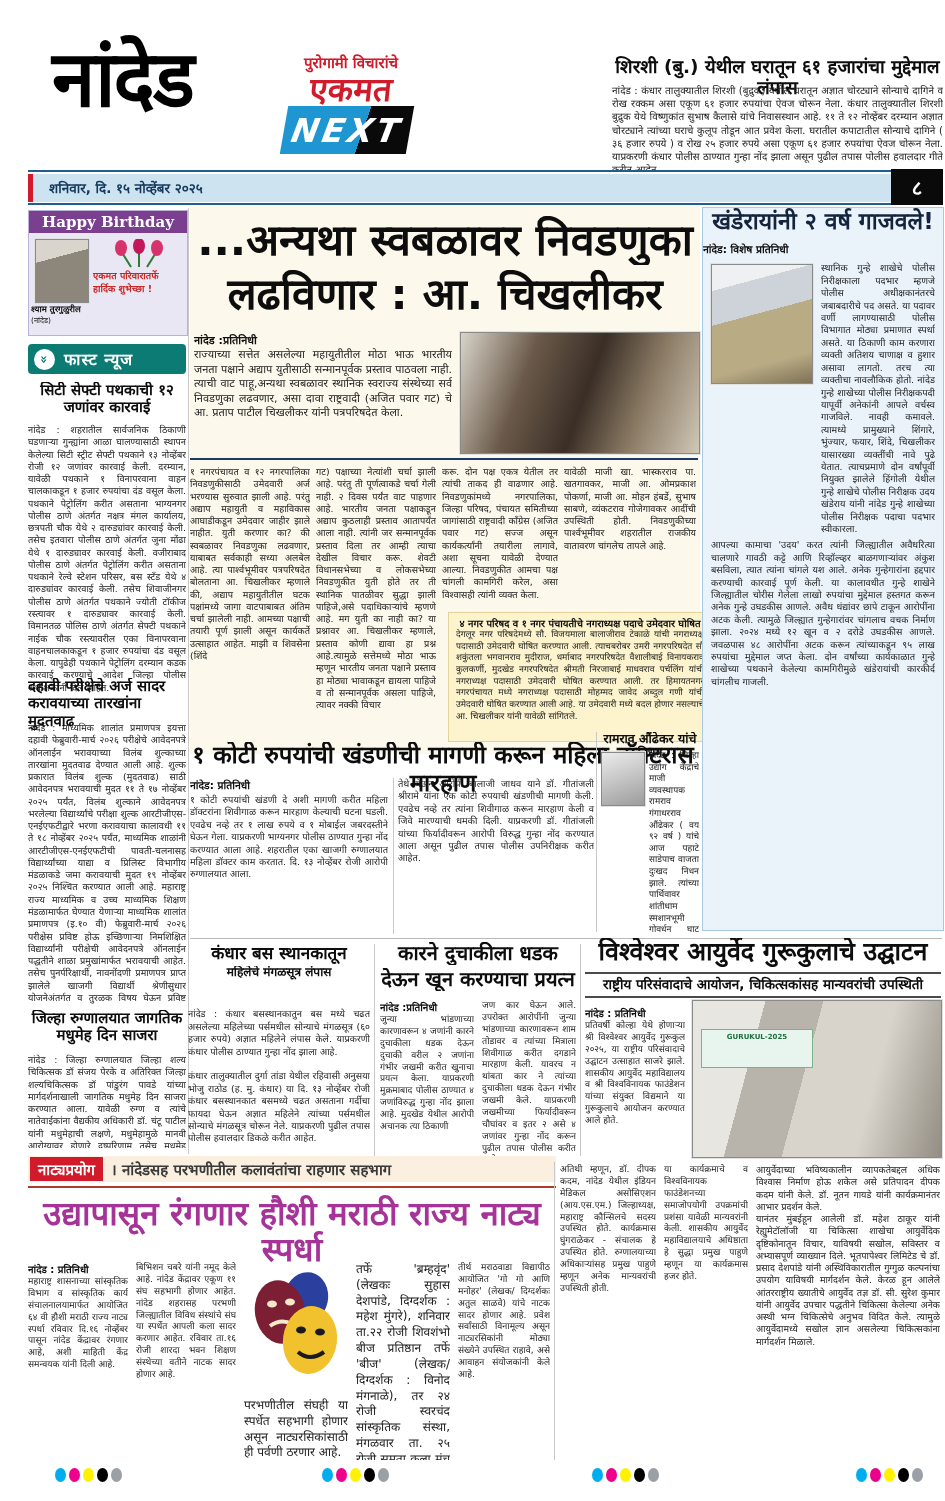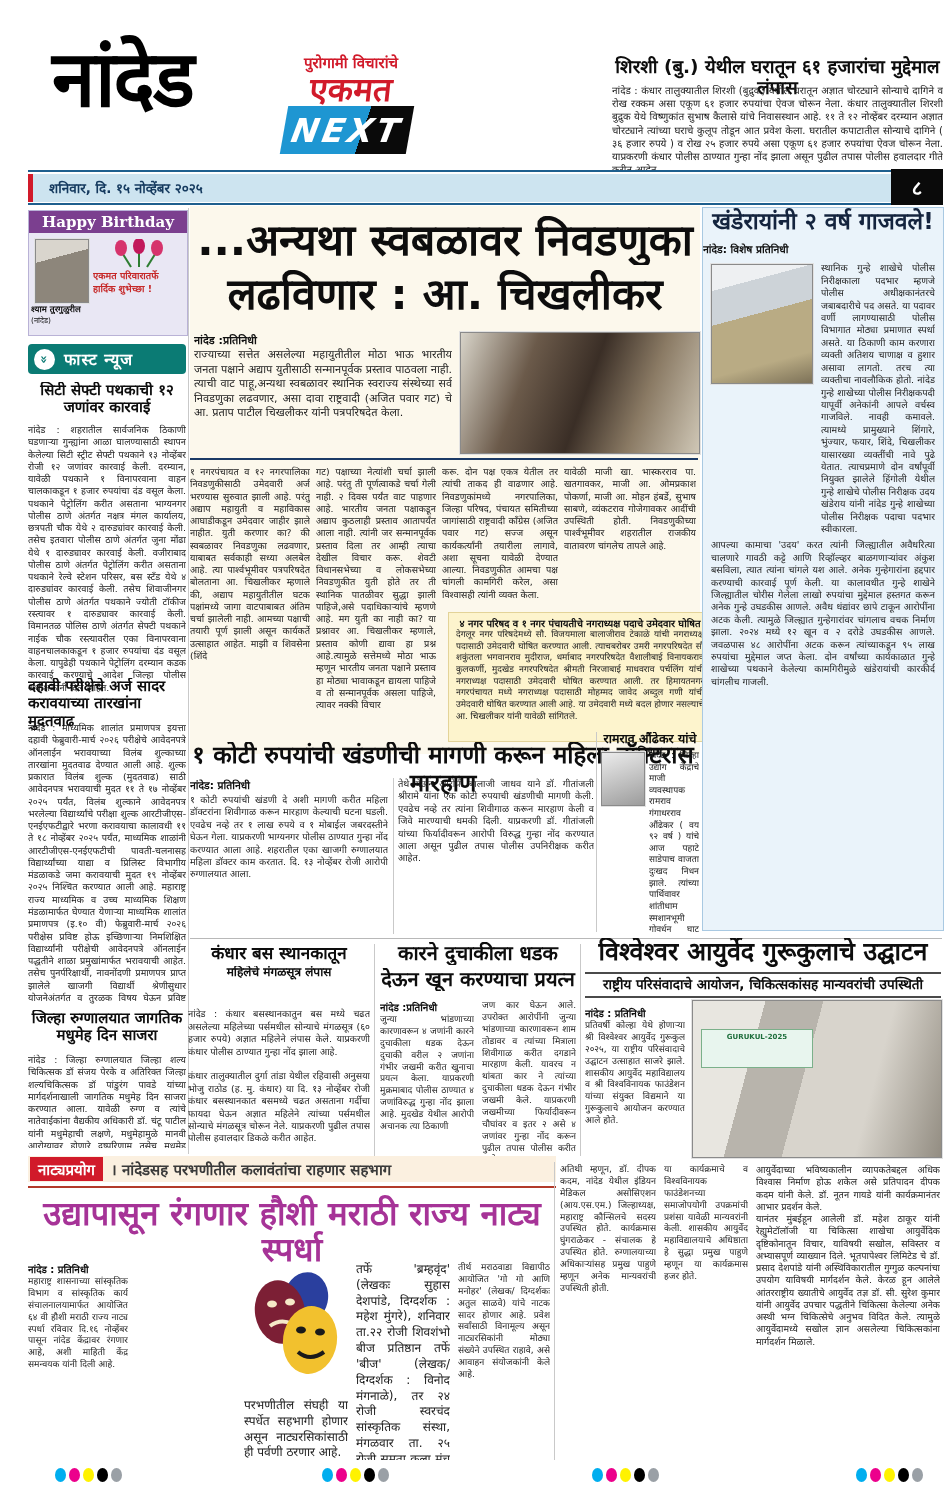--- a/index.html
+++ b/index.html
@@ -178,20 +178,21 @@
   <div class="abs band" style="left:28px;top:1156px;width:528px;height:26px">
     <div class="tag">नाट्यप्रयोग</div>
     <div class="btxt">। नांदेडसह परभणीतील कलावंतांचा राहणार सहभाग</div>
   </div>
   <div class="abs redline" style="left:28px;top:1186px;width:528px;height:2px"></div>
 
   <div class="abs natya-head" style="left:28px;top:1196px;width:528px;font-size:33px">उद्यापासून रंगणार हौशी मराठी राज्य नाट्य स्पर्धा</div>
 
   <div class="abs bl" style="left:28px;top:1262px;width:100px;font-size:10px">नांदेड : प्रतिनिधी</div>
   <div class="abs jt" style="left:28px;top:1276px;width:100px;height:184px;font-size:9px">महाराष्ट्र शासनाच्या सांस्कृतिक विभाग व सांस्कृतिक कार्य संचालनालयामार्फत आयोजित ६४ वी हौशी मराठी राज्य नाट्य स्पर्धा रविवार दि.१६ नोव्हेंबर पासून नांदेड केंद्रावर रंगणार आहे, अशी माहिती केंद्र समन्वयक यांनी दिली आहे.</div>
+  <div class="abs jt" style="left:136px;top:1262px;width:100px;height:198px;font-size:9px">बिभिशन चबरे यांनी नमूद केले आहे. नांदेड केंद्रावर एकूण ११ संघ सहभागी होणार आहेत. नांदेड शहरासह परभणी जिल्ह्यातील विविध संस्थांचे संघ या स्पर्धेत आपली कला सादर करणार आहेत. रविवार ता.१६ रोजी शारदा भवन शिक्षण संस्थेच्या वतीने नाटक सादर होणार आहे.</div>
 
   <svg class="abs" style="left:244px;top:1264px" width="104" height="128" viewBox="0 0 104 128">
     <rect x="0" y="0" width="104" height="128" fill="#ffffff"></rect>
     <ellipse cx="62" cy="34" rx="22" ry="26" fill="#2a3f9e" transform="rotate(12 62 34)"></ellipse>
     <ellipse cx="36" cy="48" rx="25" ry="32" fill="#7c1f35" transform="rotate(-10 36 48)"></ellipse>
     <ellipse cx="28" cy="40" rx="5" ry="3.5" fill="#f5e9c8"></ellipse>
     <ellipse cx="46" cy="38" rx="5" ry="3.5" fill="#f5e9c8"></ellipse>
     <path d="M26 62 Q37 54 48 60" stroke="#f5e9c8" stroke-width="4" fill="none"></path>
     <ellipse cx="66" cy="76" rx="27" ry="34" fill="#f2c12e" transform="rotate(8 66 76)"></ellipse>
     <ellipse cx="57" cy="66" rx="5" ry="3.5" fill="#1a1a1a"></ellipse>

